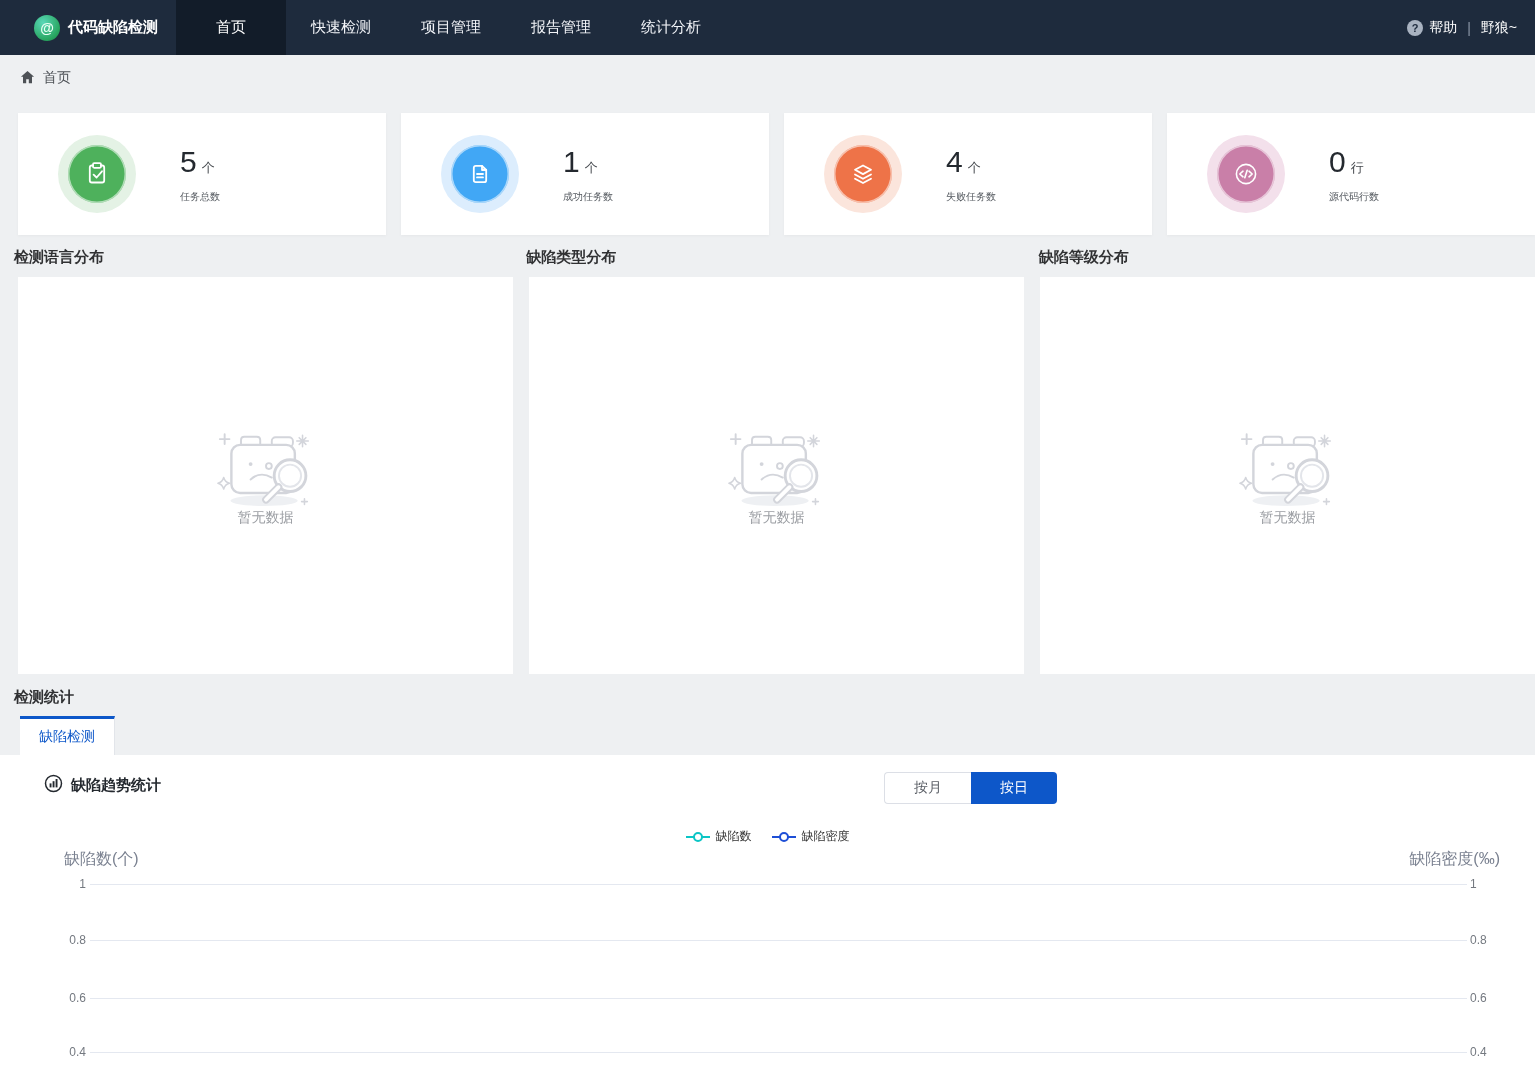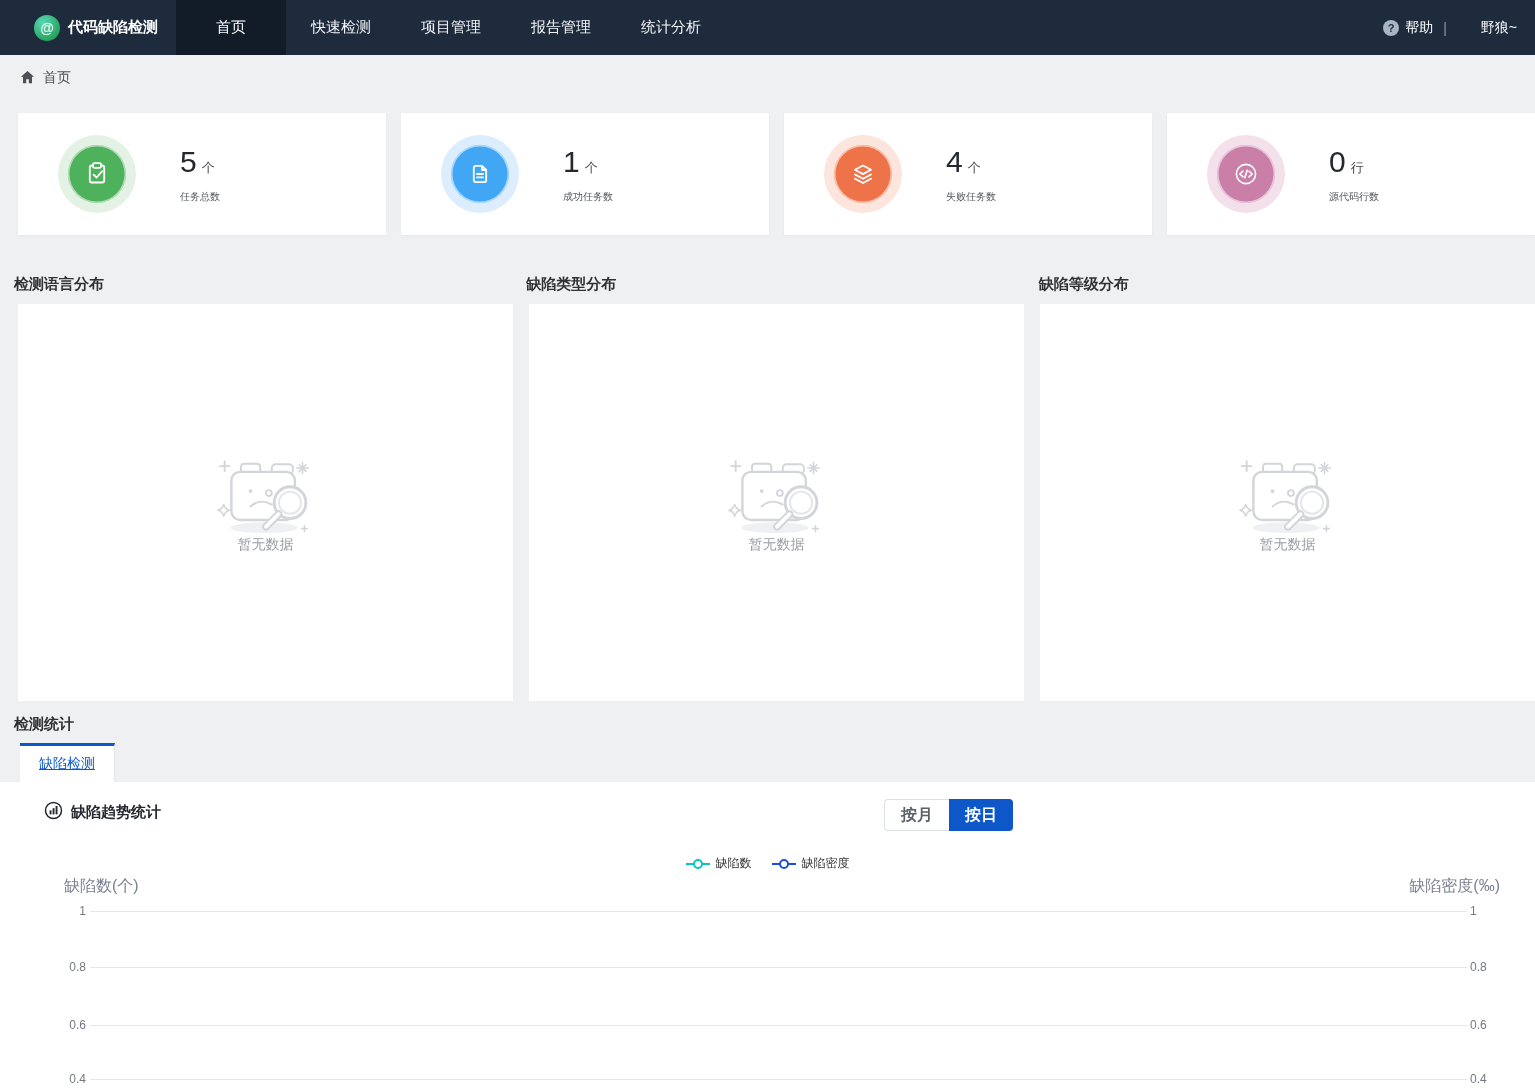--- a/index.html
+++ b/index.html
@@ -23,21 +23,21 @@
   .brand-icon{width:26px;height:26px;border-radius:50%;background:radial-gradient(circle at 35% 30%,#59d8b8,#28a55f 70%,#1d7f4a);display:flex;align-items:center;justify-content:center;flex:0 0 auto;}
   .brand-icon span{color:#eafff3;font-size:14px;font-weight:bold;line-height:1;}
   .brand-text{color:#fff;font-size:15px;font-weight:bold;white-space:nowrap;}
   .nav-menu{display:flex;align-items:stretch;}
   .nav-item{width:110px;display:flex;align-items:center;justify-content:center;color:#f2f4f8;font-size:15px;cursor:pointer;}
   .nav-item.active{background:var(--navbar-active);color:#fff;}
   .nav-right{position:absolute;right:18px;top:0;height:55px;display:flex;align-items:center;gap:10px;color:#fff;font-size:14px;}
   .help-wrap{display:flex;align-items:center;gap:6px;cursor:pointer;}
   .help-icon{width:16px;height:16px;border-radius:50%;background:#a9b3c1;color:#1e2b3d;font-size:11px;font-weight:bold;display:flex;align-items:center;justify-content:center;}
   .nav-divider{color:#8b97a7;font-size:14px;}
-  .username{cursor:pointer;margin-left:24px;}
+  .username{cursor:pointer;}
 
   
   .breadcrumb{height:45px;display:flex;align-items:center;padding-left:20px;gap:8px;color:#4d5156;font-size:14px;}
   .breadcrumb svg{display:block;}
 
   
   .stats-row{margin:13px 0 0 18px;display:grid;grid-template-columns:repeat(4,1fr);gap:15px;}
   .stat-card{background:#fff;height:122px;display:flex;align-items:center;padding-left:40px;box-shadow:0 1px 3px rgba(0,0,0,.04);}
   .stat-badge{width:78px;height:78px;border-radius:50%;display:flex;align-items:center;justify-content:center;flex:0 0 auto;}
   .stat-badge .inner{width:58px;height:58px;border-radius:50%;display:flex;align-items:center;justify-content:center;box-shadow:0 0 0 1.5px rgba(255,255,255,.55) inset;}
@@ -46,34 +46,34 @@
   .c3 .stat-badge{background:#fbe5dc;} .c3 .inner{background:#ee7348;}
   .c4 .stat-badge{background:#f3e0eb;} .c4 .inner{background:#c97fa8;}
   .stat-text{margin-left:44px;}
   .stat-value-line{display:flex;align-items:baseline;gap:5px;}
   .stat-value{font-size:30px;color:#24292f;}
   .stat-unit{font-size:13px;color:#45494e;}
   .stat-label{margin-top:11px;font-size:10px;color:#555a60;}
 
   
   .dist-titles{margin:11px 0 10px 14px;display:grid;grid-template-columns:repeat(3,1fr);gap:16px;}
-  .dist-title{font-size:15px;font-weight:bold;color:var(--title);line-height:21px;margin-top:27px;}
+  .dist-title{font-size:15px;font-weight:bold;color:var(--title);line-height:21px;}
   .dist-row{margin-left:18px;display:grid;grid-template-columns:repeat(3,1fr);gap:16px;}
   .dist-panel{background:#fff;height:397px;display:flex;flex-direction:column;align-items:center;justify-content:center;}
   .empty-text{font-size:14px;color:#9a9da2;}
 
   
   .section-title{margin:12px 0 0 14px;font-size:15px;font-weight:bold;line-height:21px;}
   .tabs-bar{margin-top:9px;height:39px;position:relative;}
-  .tab{position:absolute;left:20px;top:0;width:95px;height:39px;background:#fff;border-top:3px solid var(--primary);border-right:1px solid #e2e5ea;display:flex;align-items:center;justify-content:center;font-size:14px;color:var(--primary);cursor:pointer;text-decoration:underline;}
+  .tab{position:absolute;left:20px;top:0;width:95px;height:39px;background:#fff;border-top:3px solid var(--primary);border-right:1px solid #e2e5ea;display:flex;align-items:center;justify-content:center;font-size:14px;color:var(--primary);cursor:pointer;}
   .stat-content{background:#fff;height:427px;position:relative;}
   .chart-header{position:absolute;left:44px;top:19px;display:flex;align-items:center;gap:8px;}
   .chart-header .ttl{font-size:15px;font-weight:bold;color:#24292f;}
   .toggle-group{position:absolute;left:884px;top:17px;display:flex;}
-  .toggle-btn{height:32px;padding:0 16px;font-size:16px;display:flex;align-items:center;justify-content:center;cursor:pointer;font-weight:bold;}
+  .toggle-btn{height:32px;padding:0 29px;font-size:14px;display:flex;align-items:center;justify-content:center;cursor:pointer;}
   .toggle-btn.month{background:#fff;border:1px solid #dcdfe6;border-right:none;border-radius:4px 0 0 4px;color:#5b5f66;}
   .toggle-btn.day{background:var(--primary);color:#fff;border-radius:0 4px 4px 0;}
   .legend{position:absolute;left:0;right:0;top:73px;display:flex;justify-content:center;gap:20px;}
   .legend-item{display:flex;align-items:center;gap:6px;font-size:12px;color:#333;cursor:pointer;}
   .lg-marker{width:24px;height:10px;position:relative;}
   .lg-marker .ln{position:absolute;left:0;right:0;top:4px;height:2.5px;}
   .lg-marker .cr{position:absolute;left:7px;top:0;width:10px;height:10px;border-radius:50%;background:#fff;border:2.5px solid;}
   .lg-teal .ln{background:#0bc5c5;} .lg-teal .cr{border-color:#0bc5c5;}
   .lg-blue .ln{background:#1e4fd6;} .lg-blue .cr{border-color:#1e4fd6;}
   .chart-area{position:absolute;left:0;right:0;top:94px;bottom:0;}

